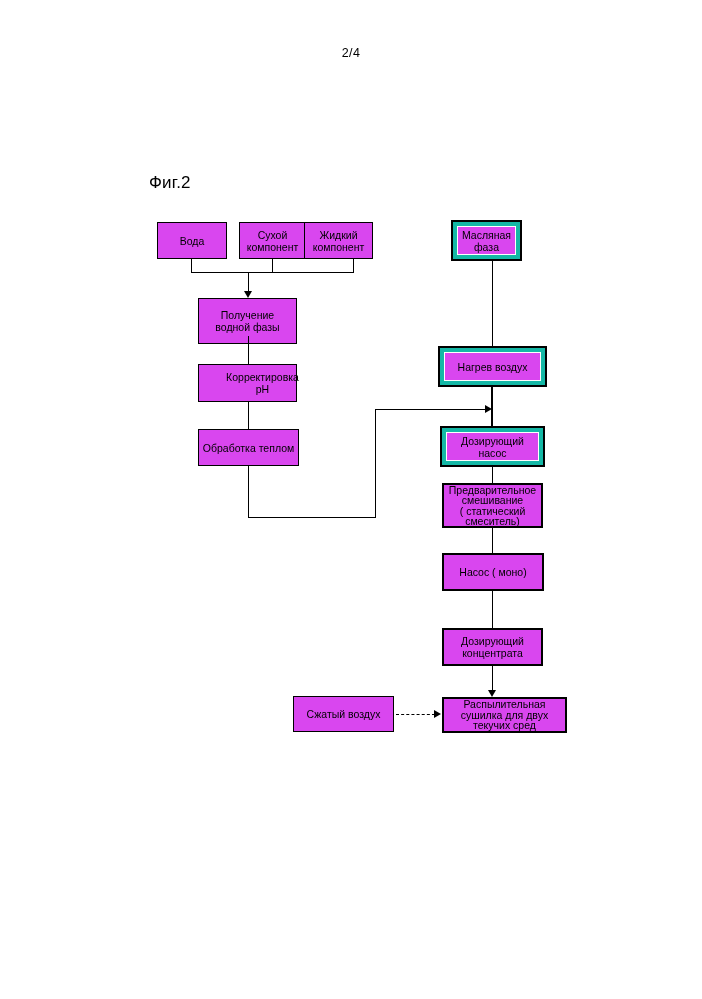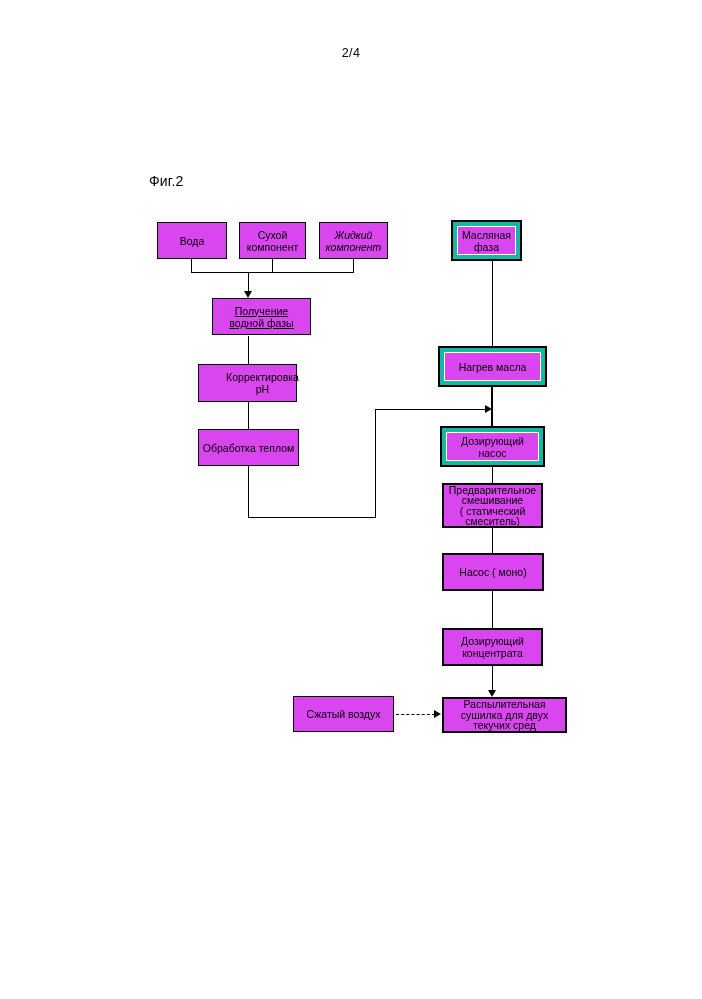--- a/index.html
+++ b/index.html
@@ -12,21 +12,21 @@
     position:relative;
   }
   #sheet { position:absolute; left:0; top:0; width:702px; height:999px; }
 
   .page-num {
     position:absolute; left:0; top:46px; width:702px;
     text-align:center; font-size:12.5px; letter-spacing:.4px;
   }
   .fig-label {
     position:absolute; left:149px; top:173px;
-    font-size:14px; letter-spacing:.2px;
+    font-size:17px; letter-spacing:.2px;
   }
 
   
   .node {
     position:absolute; box-sizing:border-box;
     display:flex; align-items:center; justify-content:center;
     text-align:center; background:#d946ef;
     border:1px solid #000;
     font-size:10.5px; line-height:12px;
     padding:0 2px;
@@ -71,45 +71,45 @@
 
   <div class="node" style="left:157px; top:222px; width:70px; height:37px;">
     <span class="txt">Вода</span>
   </div>
 
   <div class="node" style="left:239px; top:222px; width:67px; height:37px;">
     <span class="txt">Сухой
 компонент</span>
   </div>
 
-  <div class="node" style="left:319px; top:222px; width:69px; height:37px;font-style:italic;">
+  <div class="node" style="left:304px; top:222px; width:69px; height:37px;">
     <span class="txt">Жидкий
 компонент</span>
   </div>
 
   <div class="node double" style="left:453px; top:222px; width:67px; height:37px;">
     <span class="txt">Масляная
 фаза</span>
   </div>
 
-  <div class="node" style="left:212px; top:298px; width:99px; height:37px;text-decoration:underline;">
+  <div class="node" style="left:198px; top:298px; width:99px; height:46px;">
     <span class="txt">Получение
 водной фазы</span>
   </div>
 
   <div class="node" style="left:198px; top:364px; width:99px; height:38px;padding-left:32px;">
     <span class="txt">Корректировка рН</span>
   </div>
 
   <div class="node" style="left:198px; top:429px; width:101px; height:37px;">
     <span class="txt">Обработка теплом</span>
   </div>
 
   <div class="node double" style="left:440px; top:348px; width:105px; height:37px;">
-    <span class="txt">Нагрев масла</span>
+    <span class="txt">Нагрев воздух</span>
   </div>
 
   <div class="node double ovf" style="left:442px; top:428px; width:101px; height:37px;">
     <span class="txt">Дозирующий насос</span>
   </div>
 
   <div class="node bold tight ovf" style="left:442px; top:483px; width:101px; height:45px;">
     <span class="txt">Предварительное
 смешивание
 ( статический

